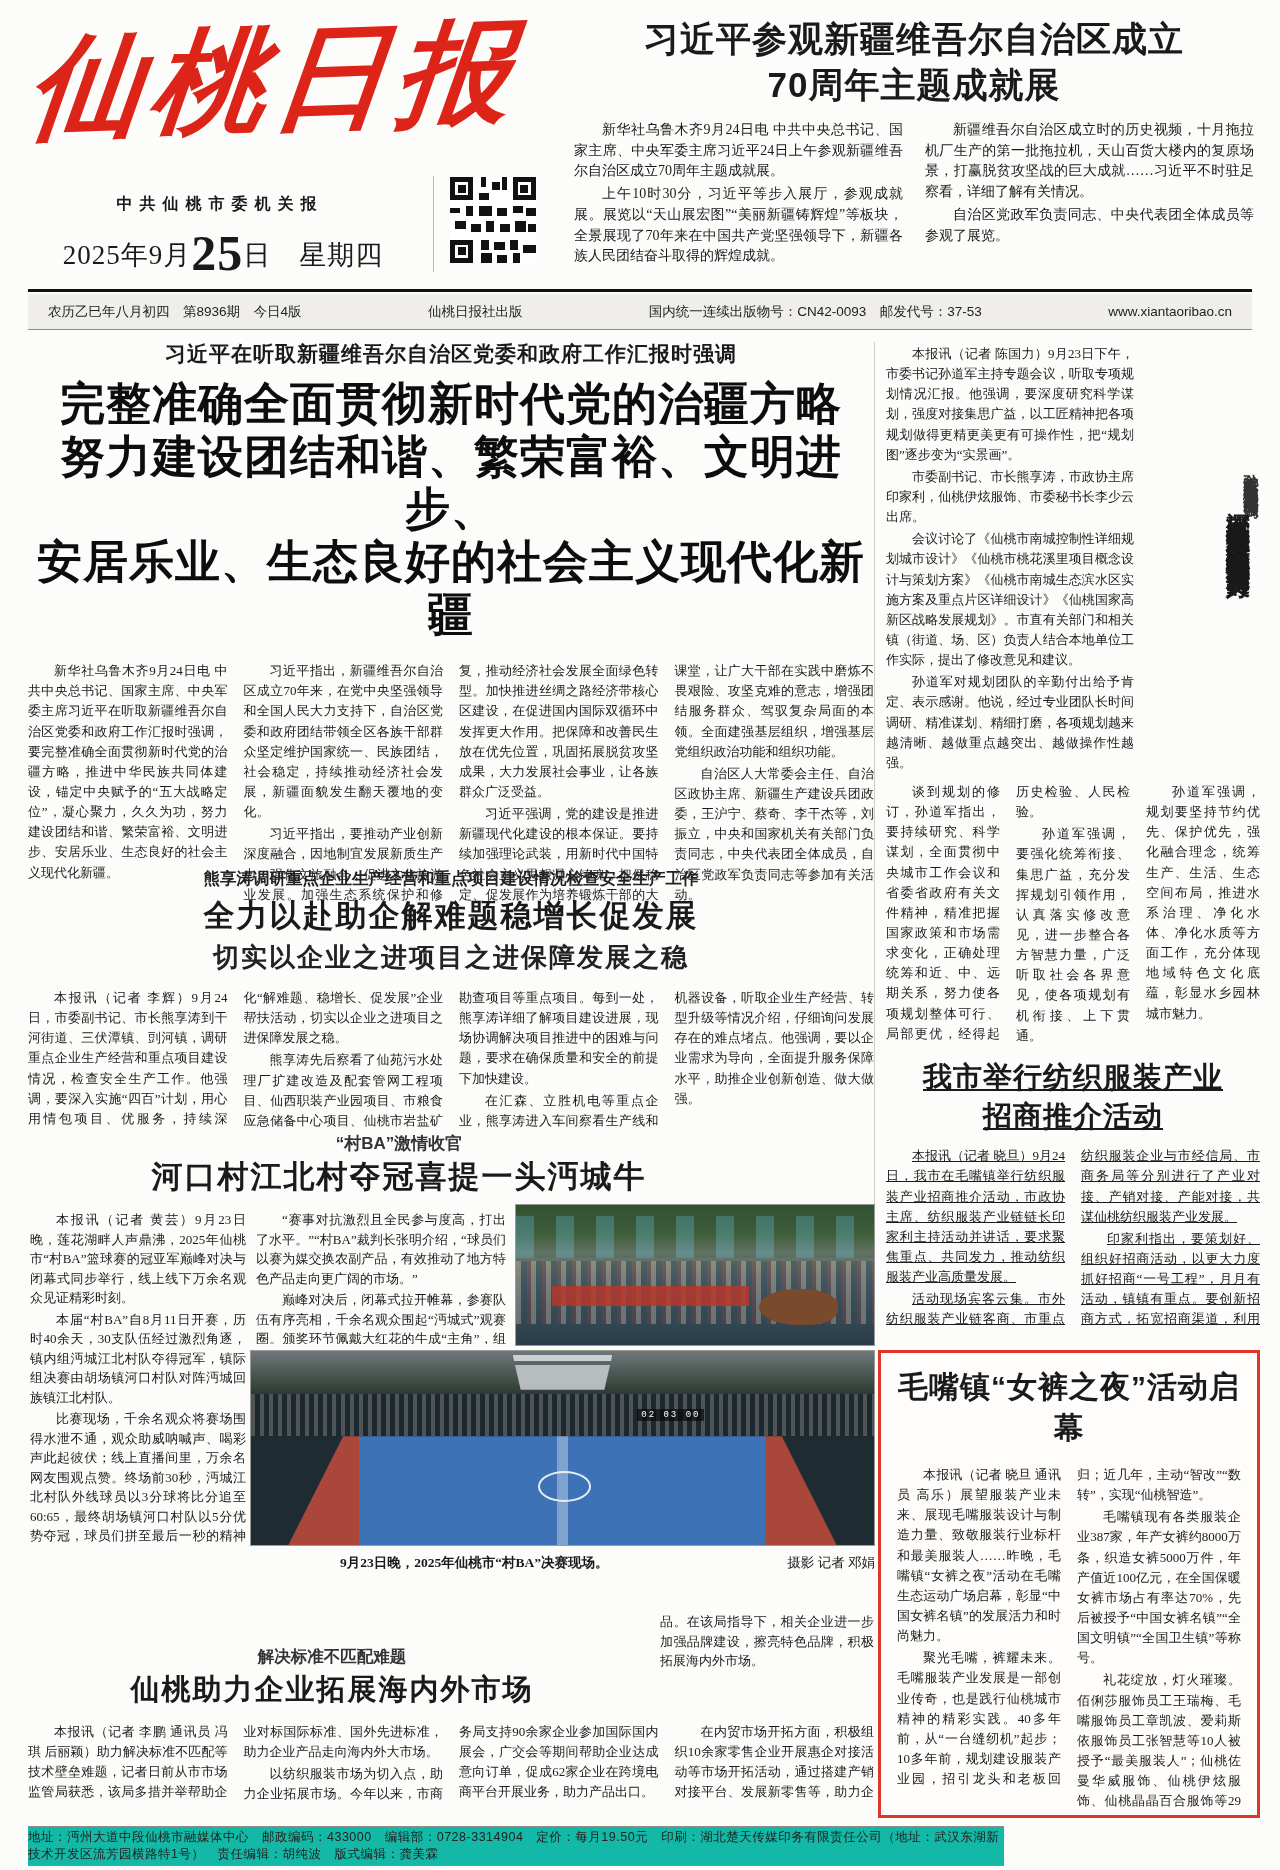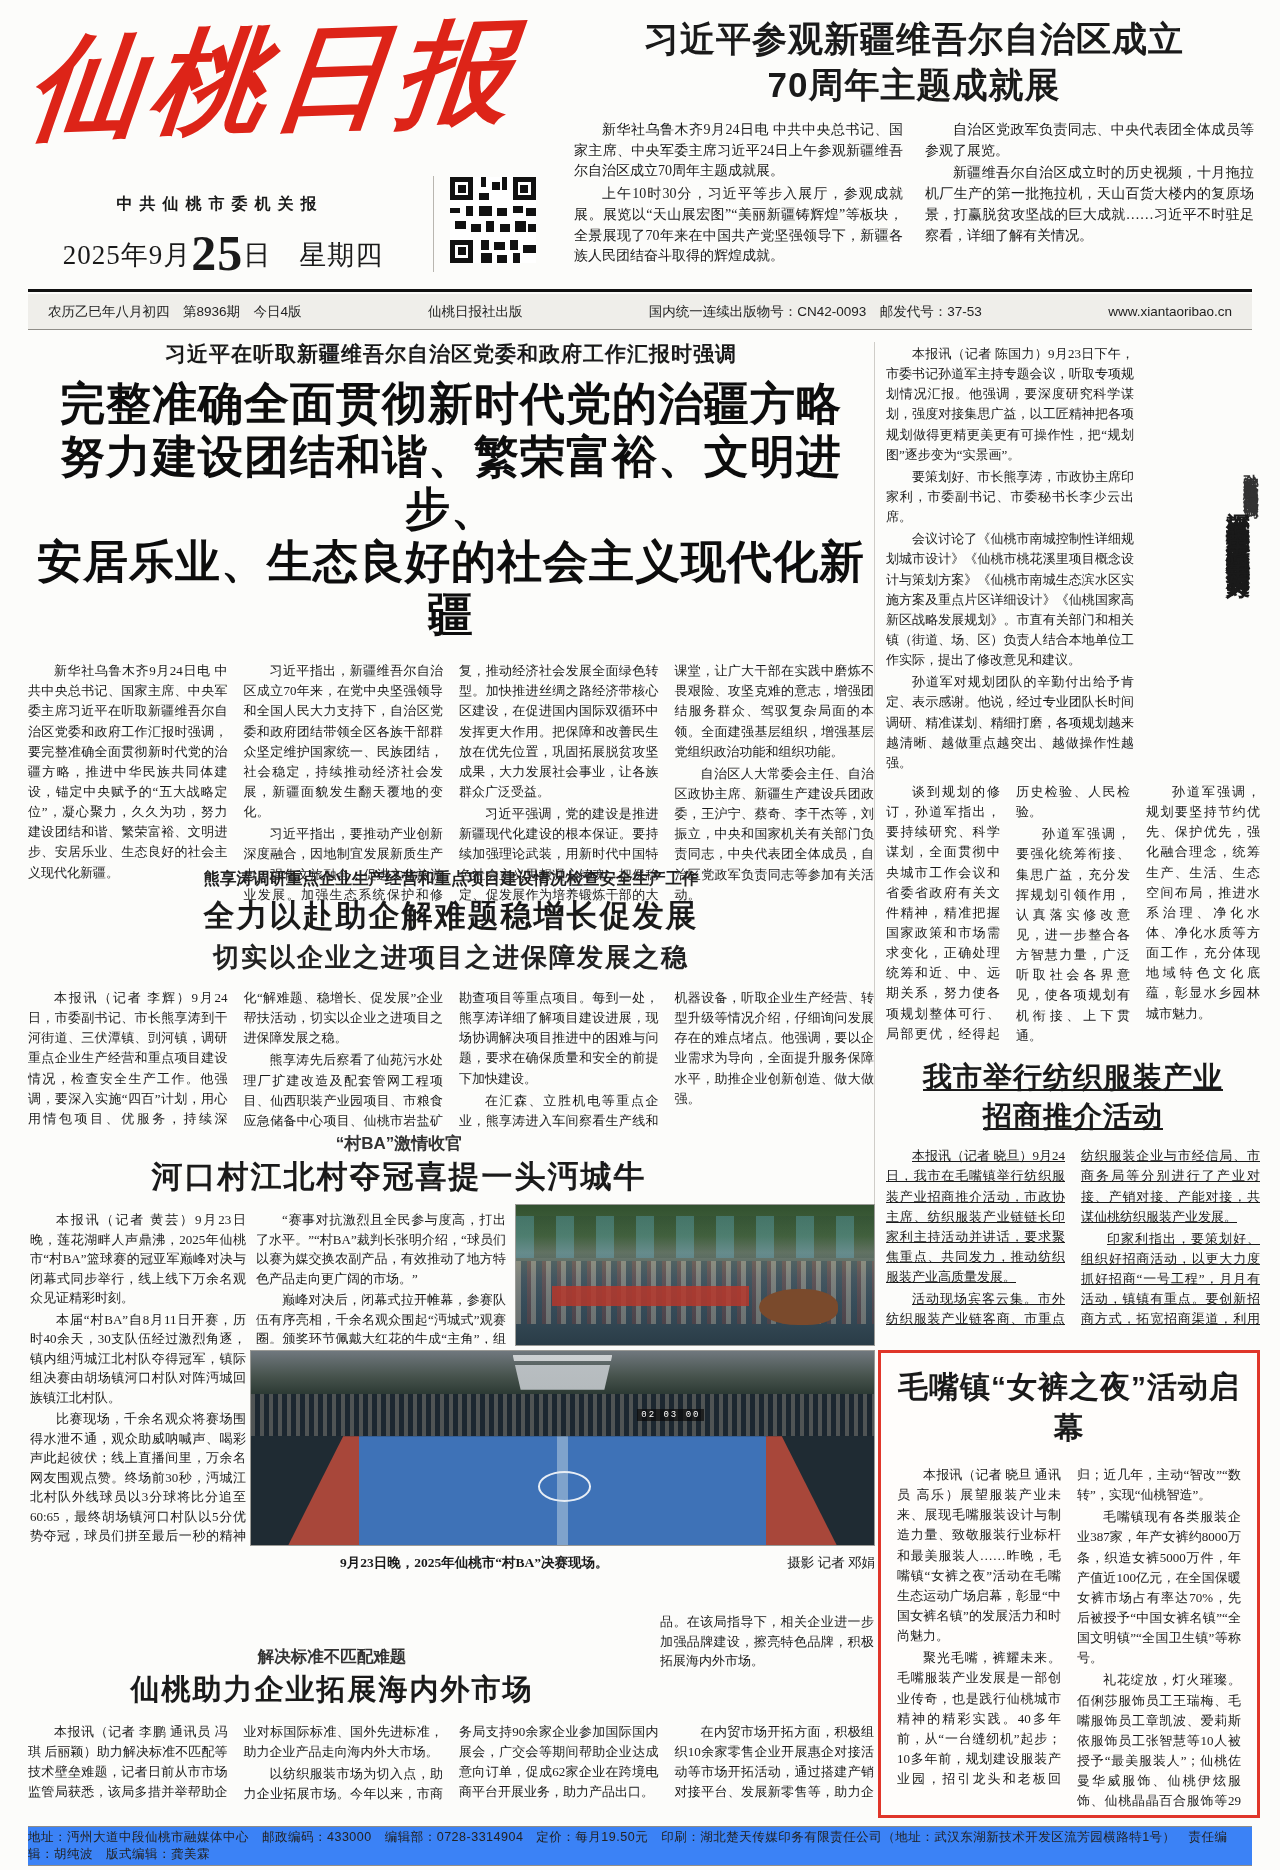--- a/index.html
+++ b/index.html
@@ -91,21 +91,21 @@
       color:#fff;font-family:Liberation Mono, monospace;font-size:9px;letter-spacing:2px;}
   .cunba-caption{left:222px;top:424px;width:625px;display:flex;justify-content:space-between;font-size:13.5px;}
   .cunba-caption .cap{font-weight:bold;margin-left:90px;}
   
   .market{left:28px;top:1612px;width:846px;height:205px;}
   .market-kicker{left:0;top:34px;width:608px;font-size:16.5px;color:#333;font-weight:bold;}
   .market-hl{left:0;top:58px;width:608px;font-size:29px;font-weight:bold;letter-spacing:2px;}
   .market-side{left:632px;top:0px;width:214px;height:104px;overflow:hidden;font-size:13px;line-height:1.5;}
   .market-body{left:0;top:110px;width:846px;height:94px;}
   
-  .bottombar{left:28px;top:1826px;width:1224px;height:38px;background:#3b82f6;border-top:1px solid #8f8d88;
+  .bottombar{left:28px;top:1826px;width:976px;height:38px;background:#14b8a6;border-top:1px solid #8f8d88;
       border-bottom:1px solid #8f8d88;display:flex;align-items:center;justify-content:center;}
   .bottombar span{font-size:12.5px;color:#222;letter-spacing:.5px;}
 </style>
 </head>
 <body>
 
 <div class="page">
 
   <div class="abs mast-title">仙桃日报</div>
   <div class="abs mast-organ sans center">中共仙桃市委机关报</div>
@@ -121,22 +121,22 @@
   </svg>
 
   <div class="abs topnews">
     <div class="topnews-hl sans center">
       <div>习近平参观新疆维吾尔自治区成立</div>
       <div>70周年主题成就展</div>
     </div>
     <div class="topnews-body jus">
         <p class="para">新华社乌鲁木齐9月24日电 中共中央总书记、国家主席、中央军委主席习近平24日上午参观新疆维吾尔自治区成立70周年主题成就展。</p>
         <p class="para">上午10时30分，习近平等步入展厅，参观成就展。展览以“天山展宏图”“美丽新疆铸辉煌”等板块，全景展现了70年来在中国共产党坚强领导下，新疆各族人民团结奋斗取得的辉煌成就。</p>
+        <p class="para">新疆维吾尔自治区成立时的历史视频，十月拖拉机厂生产的第一批拖拉机，天山百货大楼内的复原场景，打赢脱贫攻坚战的巨大成就……习近平不时驻足察看，详细了解有关情况。</p>
         <p class="para">自治区党政军负责同志、中央代表团全体成员等参观了展览。</p>
-        <p class="para">新疆维吾尔自治区成立时的历史视频，十月拖拉机厂生产的第一批拖拉机，天山百货大楼内的复原场景，打赢脱贫攻坚战的巨大成就……习近平不时驻足察看，详细了解有关情况。</p>
       </div>
   </div>
 
   <div class="abs rule-heavy"></div>
   <div class="abs infobar sans">
       <span>农历乙巳年八月初四　第8936期　今日4版</span>
       <span>仙桃日报社出版</span>
       <span>国内统一连续出版物号：CN42-0093　邮发代号：37-53</span>
       <span>www.xiantaoribao.cn</span>
     </div>
@@ -165,21 +165,21 @@
         <p class="para">本报讯（记者 李辉）9月24日，市委副书记、市长熊享涛到干河街道、三伏潭镇、剅河镇，调研重点企业生产经营和重点项目建设情况，检查安全生产工作。他强调，要深入实施“四百”计划，用心用情包项目、优服务，持续深化“解难题、稳增长、促发展”企业帮扶活动，切实以企业之进项目之进保障发展之稳。</p>
         <p class="para">熊享涛先后察看了仙苑污水处理厂扩建改造及配套管网工程项目、仙西职装产业园项目、市粮食应急储备中心项目、仙桃市岩盐矿勘查项目等重点项目。每到一处，熊享涛详细了解项目建设进展，现场协调解决项目推进中的困难与问题，要求在确保质量和安全的前提下加快建设。</p>
         <p class="para">在汇森、立胜机电等重点企业，熊享涛进入车间察看生产线和机器设备，听取企业生产经营、转型升级等情况介绍，仔细询问发展存在的难点堵点。他强调，要以企业需求为导向，全面提升服务保障水平，助推企业创新创造、做大做强。</p>
       </div>
   </div>
 
   <div class="abs vdivider"></div>
   <div class="abs planning-top">
     <div class="planning-col1 jus">
         <p class="para">本报讯（记者 陈国力）9月23日下午，市委书记孙道军主持专题会议，听取专项规划情况汇报。他强调，要深度研究科学谋划，强度对接集思广益，以工匠精神把各项规划做得更精更美更有可操作性，把“规划图”逐步变为“实景画”。</p>
-        <p class="para">要策划好、市长熊享涛，市政协主席印家利，市委副书记、市委秘书长李少云出席。</p>
+        <p class="para">市委副书记、市长熊享涛，市政协主席印家利，仙桃伊炫服饰、市委秘书长李少云出席。</p>
         <p class="para">会议讨论了《仙桃市南城控制性详细规划城市设计》《仙桃市桃花溪里项目概念设计与策划方案》《仙桃市南城生态滨水区实施方案及重点片区详细设计》《仙桃国家高新区战略发展规划》。市直有关部门和相关镇（街道、场、区）负责人结合本地单位工作实际，提出了修改意见和建议。</p>
         <p class="para">孙道军对规划团队的辛勤付出给予肯定、表示感谢。他说，经过专业团队长时间调研、精准谋划、精细打磨，各项规划越来越清晰、越做重点越突出、越做操作性越强。</p>
       </div>
     <div class="vpanel">
       <span class="v-kicker">孙道军听取专项规划情况汇报时强调</span>
       <span class="v-big">深度研究科学谋划强度对接集思广益</span>
       <span class="v-big">以工匠精神把规划做得更精更美更好</span>
     </div>
   </div>
   <div class="abs planning-cont cols c3 jus">

